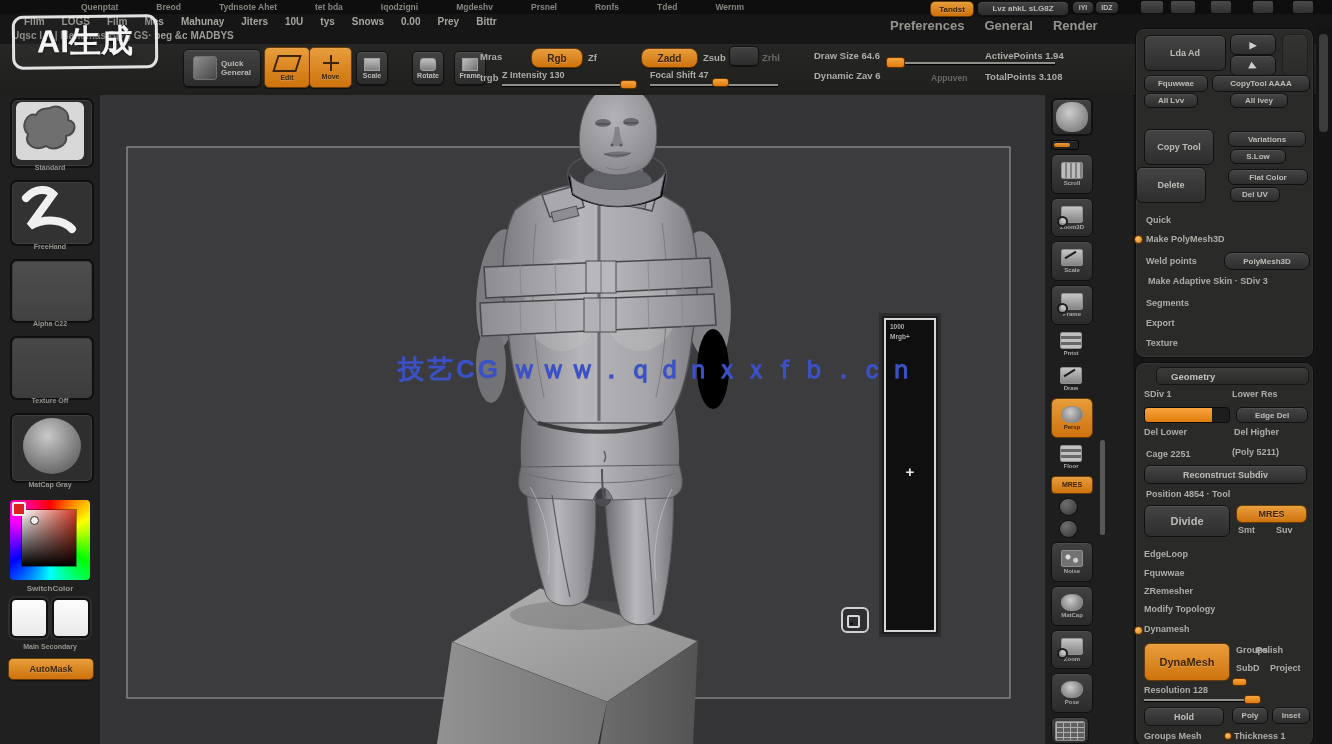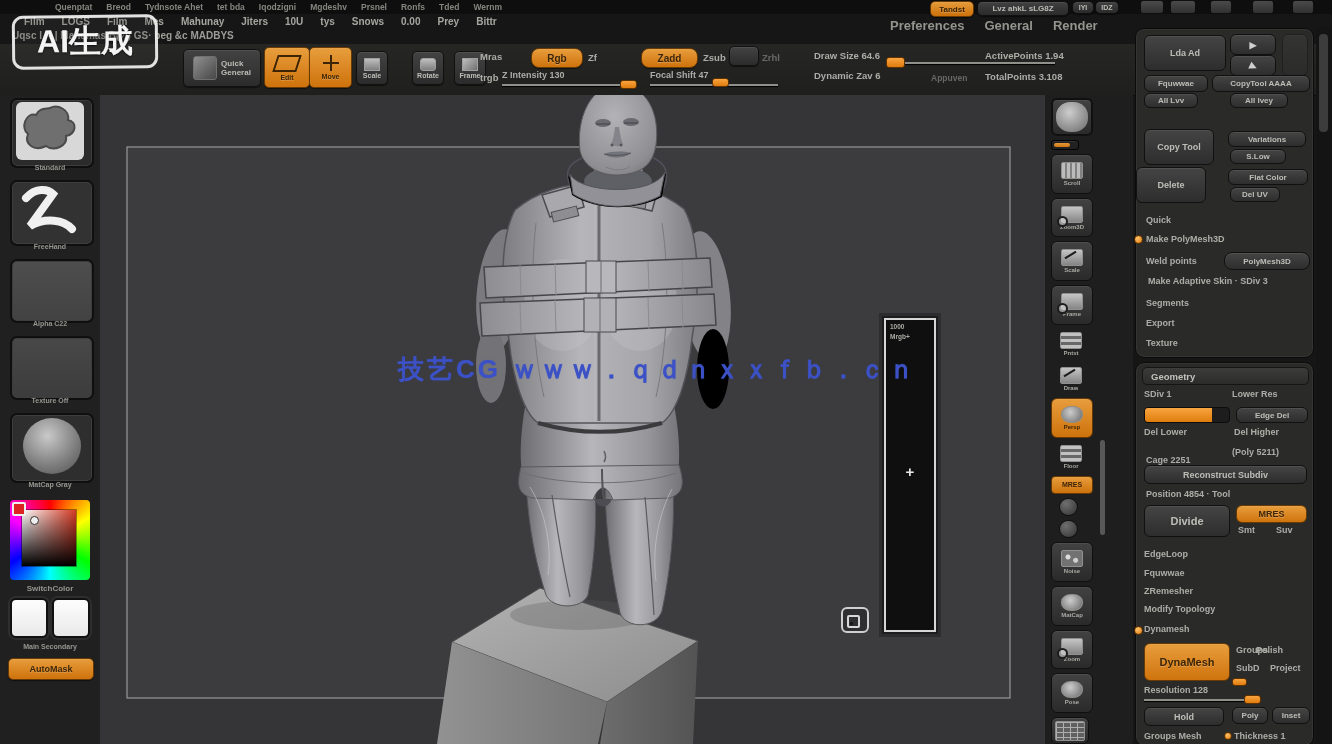--- a/index.html
+++ b/index.html
@@ -16,22 +16,22 @@
        font-size:10px;font-weight:bold;white-space:nowrap;overflow:hidden}
   .orange{background:linear-gradient(#f9a83f,#dd7a0b);border-color:#6e3c02;color:#402502;
           text-shadow:0 1px 0 rgba(255,255,255,.25)}
   .ghostbtn{opacity:.35}
   .sliderline{position:absolute;height:2px;background:#90908a;box-shadow:0 1px 1px #000}
   .thumb{position:absolute;width:15px;height:7px;border-radius:3px;
          background:linear-gradient(#f9a43f,#e07c0e);border:1px solid #5e3201}
   .odot{position:absolute;width:7px;height:7px;border-radius:50%;
         background:radial-gradient(circle at 35% 30%,#ffc36a,#e07c0e);border:1px solid #5e3201}
   
-  #row1{left:0;top:0;width:1332px;height:14px;background:#0e0e0e;display:flex;gap:14px;
-        padding:2px 0 0 55px;box-sizing:border-box}
+  #row1{left:0;top:0;width:1332px;height:14px;background:#0e0e0e;display:flex;gap:38px;
+        padding:2px 0 0 81px;box-sizing:border-box}
   #row1 .mitem{font-size:8.5px;font-weight:bold;color:#8f8f89}
   #row2{left:24px;top:16px;display:flex;gap:17px}
   #row2 .mitem{font-size:10px;font-weight:bold;color:#b2b2ac}
   #row3{left:12px;top:30px;font-size:10px;font-weight:bold;color:#a8a8a2}
   #righttabs{left:890px;top:18px;display:flex;gap:20px}
   #righttabs .mitem{font-size:13px;font-weight:bold;color:#9f9f99}
   #toolbarbg{left:0;top:44px;width:1332px;height:51px;background:linear-gradient(#262625,#1f1f1e);
              border-bottom:1px solid #0c0c0c}
   .titleicon{position:absolute;top:0;height:12px;background:linear-gradient(#4a4a4a,#313131);
              border:1px solid #0f0f0f;border-radius:3px}
@@ -105,23 +105,23 @@
   [data-glyph="face"] .glyph{border-radius:45%;background:radial-gradient(circle at 42% 35%,#dcdcdc,#6f6f6f)}
   [data-glyph="stack"] .glyph{background:repeating-linear-gradient(#cfcfcf 0 3px,#6f6f6f 3px 6px)}
   
   .panel{position:absolute;left:1135px;width:177px;background:#2a2a29;border:1px solid #0b0b0b;
          border-radius:9px;box-shadow:inset 0 0 0 1px rgba(255,255,255,.05)}
   .prow{position:absolute;font-size:9px;font-weight:bold;color:#b8b8b2;white-space:nowrap}
   .pbtn{position:absolute;display:flex;align-items:center;justify-content:center;font-size:9px;font-weight:bold;
         background:linear-gradient(#474747,#2e2e2e);border:1px solid #0f0f0f;border-radius:6px;color:#c9c9c4;
         box-shadow:inset 0 1px 0 rgba(255,255,255,.08);overflow:hidden;white-space:nowrap}
   .pbtn.orange{background:linear-gradient(#f9a83f,#dd7a0b);border-color:#6e3c02;color:#402502}
-  .phead{position:absolute;left:6px;right:4px;height:16px;border-radius:5px;
+  .phead{position:absolute;left:20px;right:4px;height:16px;border-radius:5px;
          background:linear-gradient(#3e3e3d,#2c2c2b);border:1px solid #141414;display:flex;align-items:center;
-         padding-left:8px;font-size:9.5px;font-weight:bold;color:#cfcfc9}
+         padding-left:14px;font-size:9.5px;font-weight:bold;color:#cfcfc9}
   .psliderbox{position:absolute;height:14px;background:#1d1d1d;border:1px solid #0c0c0c;border-radius:4px;overflow:hidden}
   .psliderfill{height:100%;background:linear-gradient(#f9a43f,#df7d0d);width:80%}
   #scrollstrip{left:1316px;top:26px;width:16px;height:718px;background:#141414}
   #scrollthumb{position:absolute;left:3px;top:8px;width:9px;height:98px;background:#3c3c3c;border-radius:4px}
   #shelfscroll{left:1100px;top:440px;width:5px;height:95px;background:#676767;border-radius:3px;opacity:.8}
 </style>
 </head>
 <body>
 
 <div id="app">
@@ -510,21 +510,21 @@
   <div class="panel" style="top:362px;height:382px">
     <div class="phead g" style="top:4px">Geometry</div>
     <div class="prow dim g" style="left:8px;top:26px">SDiv 1</div>
     <div class="prow dim g" style="left:96px;top:26px">Lower Res</div>
     <div class="psliderbox" style="left:8px;top:44px;width:84px">
       <div class="psliderfill"></div>
     </div>
     <div class="pbtn g" style="left:100px;top:44px;width:70px;height:14px;font-size:8px">Edge Del</div>
     <div class="prow dim g" style="left:8px;top:64px">Del Lower</div>
     <div class="prow dim g" style="left:98px;top:64px">Del Higher</div>
-    <div class="prow dim g" style="left:10px;top:92px">Cage 2251</div>
+    <div class="prow dim g" style="left:10px;top:86px">Cage 2251</div>
     <div class="prow dim g" style="left:96px;top:84px">(Poly 5211)</div>
     <div class="pbtn g" style="left:8px;top:102px;width:161px;height:17px">Reconstruct Subdiv</div>
     <div class="prow dim g" style="left:10px;top:126px">Position 4854 · Tool</div>
     <div class="pbtn g" style="left:8px;top:142px;width:84px;height:30px;font-size:11px">Divide</div>
     <div class="pbtn orange g" style="left:100px;top:142px;width:69px;height:16px">MRES</div>
     <div class="prow g" style="left:102px;top:162px">Smt</div>
     <div class="prow dim g" style="left:140px;top:162px">Suv</div>
 
     <div class="prow g" style="left:8px;top:186px">EdgeLoop</div>
     <div class="prow g" style="left:8px;top:205px">Fquwwae</div>

